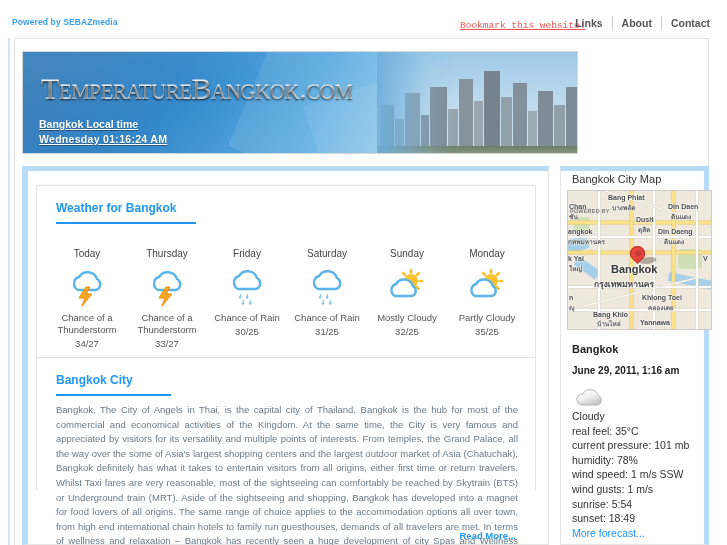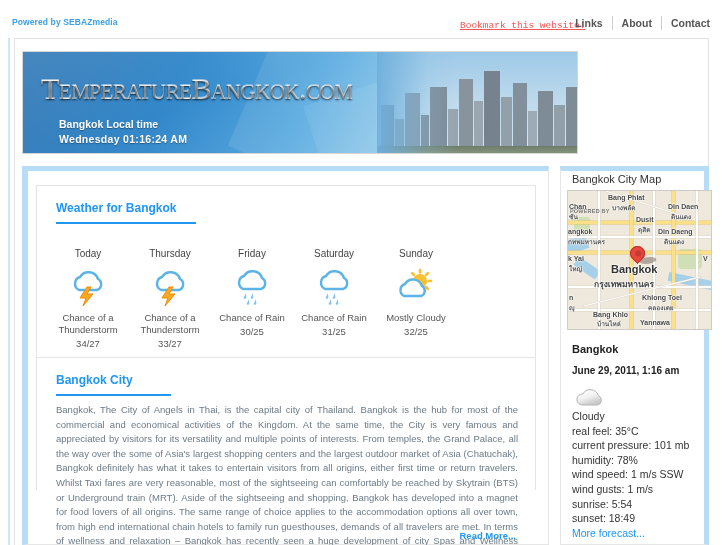--- a/index.html
+++ b/index.html
@@ -174,26 +174,27 @@
     white-space: nowrap;
     text-shadow: 0 1px 1px rgba(0,0,0,0.45), 0 -1px 0 rgba(255,255,255,0.5);
     background: linear-gradient(to bottom, #ffffff 18%, #f0f4f7 42%, #9fb0bd 58%, #ffffff 86%);
     -webkit-background-clip: text;
     background-clip: text;
     -webkit-text-fill-color: transparent;
     filter: drop-shadow(0 1px 1px rgba(0,0,0,0.35));
   }
   .localtime-label, .localtime-value {
     position: absolute;
-    left: 36px;
+    left: 16px;
     color: #ffffff;
     font-size: 10.5px;
     font-weight: bold;
     text-shadow: 0 1px 1px rgba(0,0,0,0.35);
     white-space: nowrap;
+    text-decoration: underline;
   }
   .localtime-label { top: 66px; }
   .localtime-value { top: 81px; letter-spacing: 0.3px; }
 
   
   .inner {
     position: absolute;
     left: 22px; top: 166px;
     width: 527px;
     height: 379px;
@@ -540,20 +541,41 @@
                 <line x1="-11" y1="0" x2="-8.5" y2="0"></line>
               </g>
             </g>
             <path d="M11 29 a6.5 6.5 0 0 1 1-12 a9.5 9.5 0 0 1 17 2 a5.5 5.5 0 0 1 -1 10 z" fill="#ffffff" stroke="#5bb3e8" stroke-width="2.4" stroke-linejoin="round"></path>
           </svg>
         </div>
         <div class="day-cond">Mostly Cloudy</div>
         <div class="day-temp">32/25</div>
       </div>
 
+      <div class="day">
+        <div class="day-name">Monday</div>
+        <div class="day-icon">
+          <svg width="46" height="40" viewBox="0 0 46 40">
+            <g transform="translate(27,14)">
+              <circle r="7" fill="#fbc02d"></circle>
+              <g stroke="#fbc02d" stroke-width="2.6" stroke-linecap="round">
+                <line x1="0" y1="-11" x2="0" y2="-8.5"></line>
+                <line x1="7.8" y1="-7.8" x2="6" y2="-6"></line>
+                <line x1="11" y1="0" x2="8.5" y2="0"></line>
+                <line x1="7.8" y1="7.8" x2="6" y2="6"></line>
+                <line x1="-7.8" y1="-7.8" x2="-6" y2="-6"></line>
+                <line x1="-11" y1="0" x2="-8.5" y2="0"></line>
+              </g>
+            </g>
+            <path d="M11 29 a6.5 6.5 0 0 1 1-12 a9.5 9.5 0 0 1 17 2 a5.5 5.5 0 0 1 -1 10 z" fill="#ffffff" stroke="#5bb3e8" stroke-width="2.4" stroke-linejoin="round"></path>
+          </svg>
+        </div>
+        <div class="day-cond">Partly Cloudy</div>
+        <div class="day-temp">35/25</div>
+      </div>
 
     </div>
   </div>
 
   <div class="card card-city">
     <div class="card-title">Bangkok City</div>
     <div class="article">Bangkok, The City of Angels in Thai, is the capital city of Thailand. Bangkok is the hub for most of the commercial and economical activities of the Kingdom. At the same time, the City is very famous and appreciated by visitors for its versatility and multiple points of interests. From temples, the Grand Palace, all the way over the some of Asia's largest shopping centers and the largest outdoor market of Asia (Chatuchak), Bangkok definitely has what it takes to entertain visitors from all origins, either first time or return travelers. Whilst Taxi fares are very reasonable, most of the sightseeing can comfortably be reached by Skytrain (BTS) or Underground train (MRT). Aside of the sightseeing and shopping, Bangkok has developed into a magnet for food lovers of all origins. The same range of choice applies to the accommodation options all over town, from high end international chain hotels to family run guesthouses, demands of all travelers are met. In terms of wellness and relaxation – Bangkok has recently seen a huge development of city Spas and Wellness centers, in addition to the long established Thai massage centers.</div>
     <a class="readmore" href="#">Read More...</a>
   </div>
 

